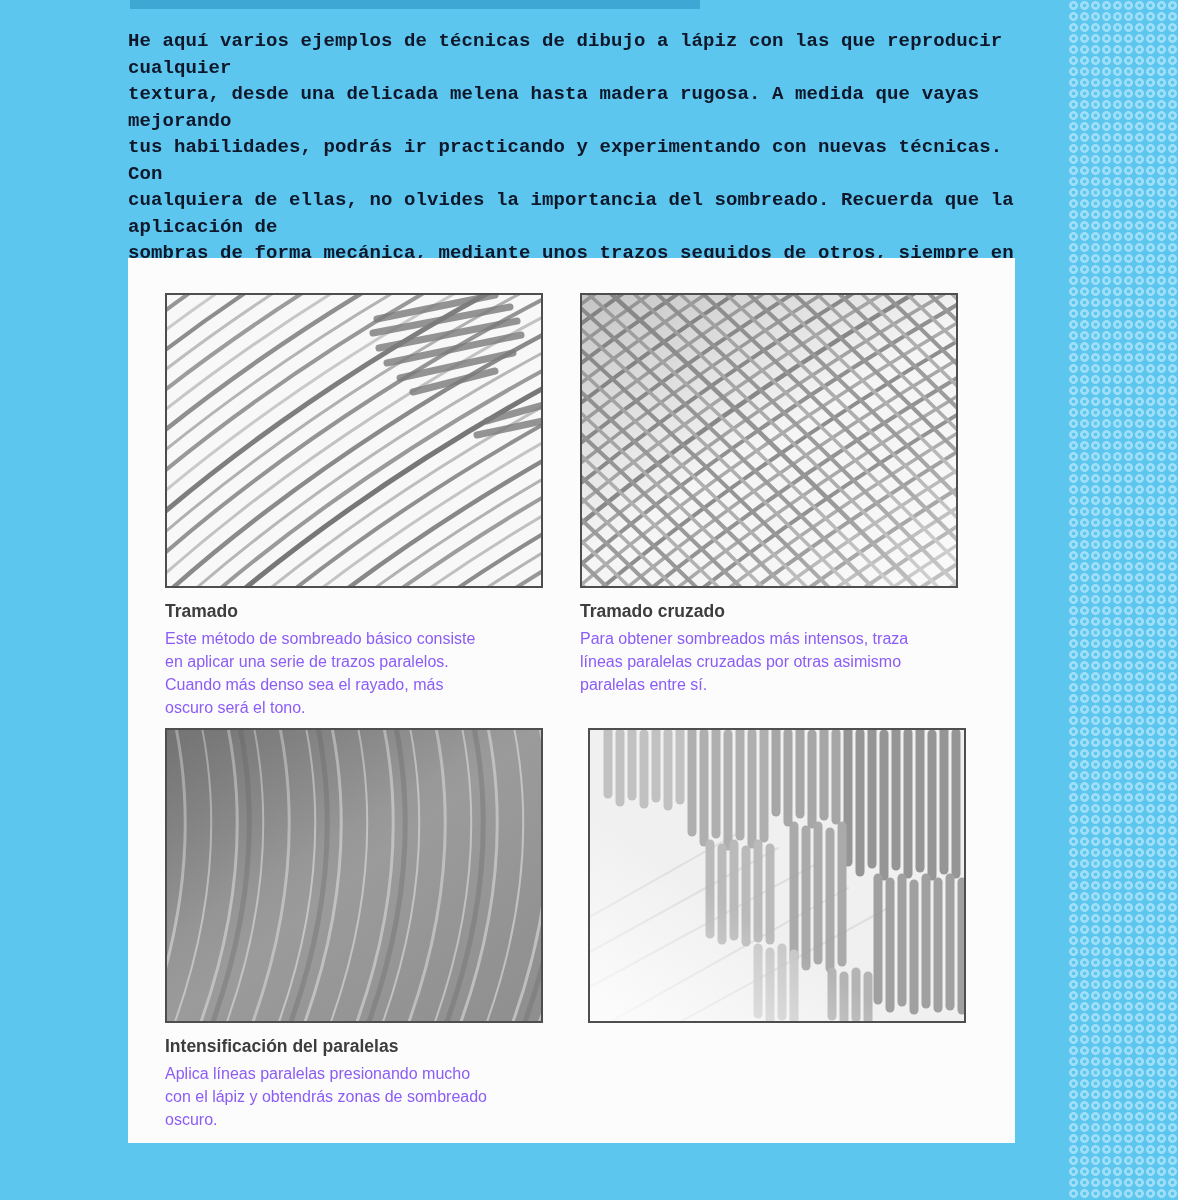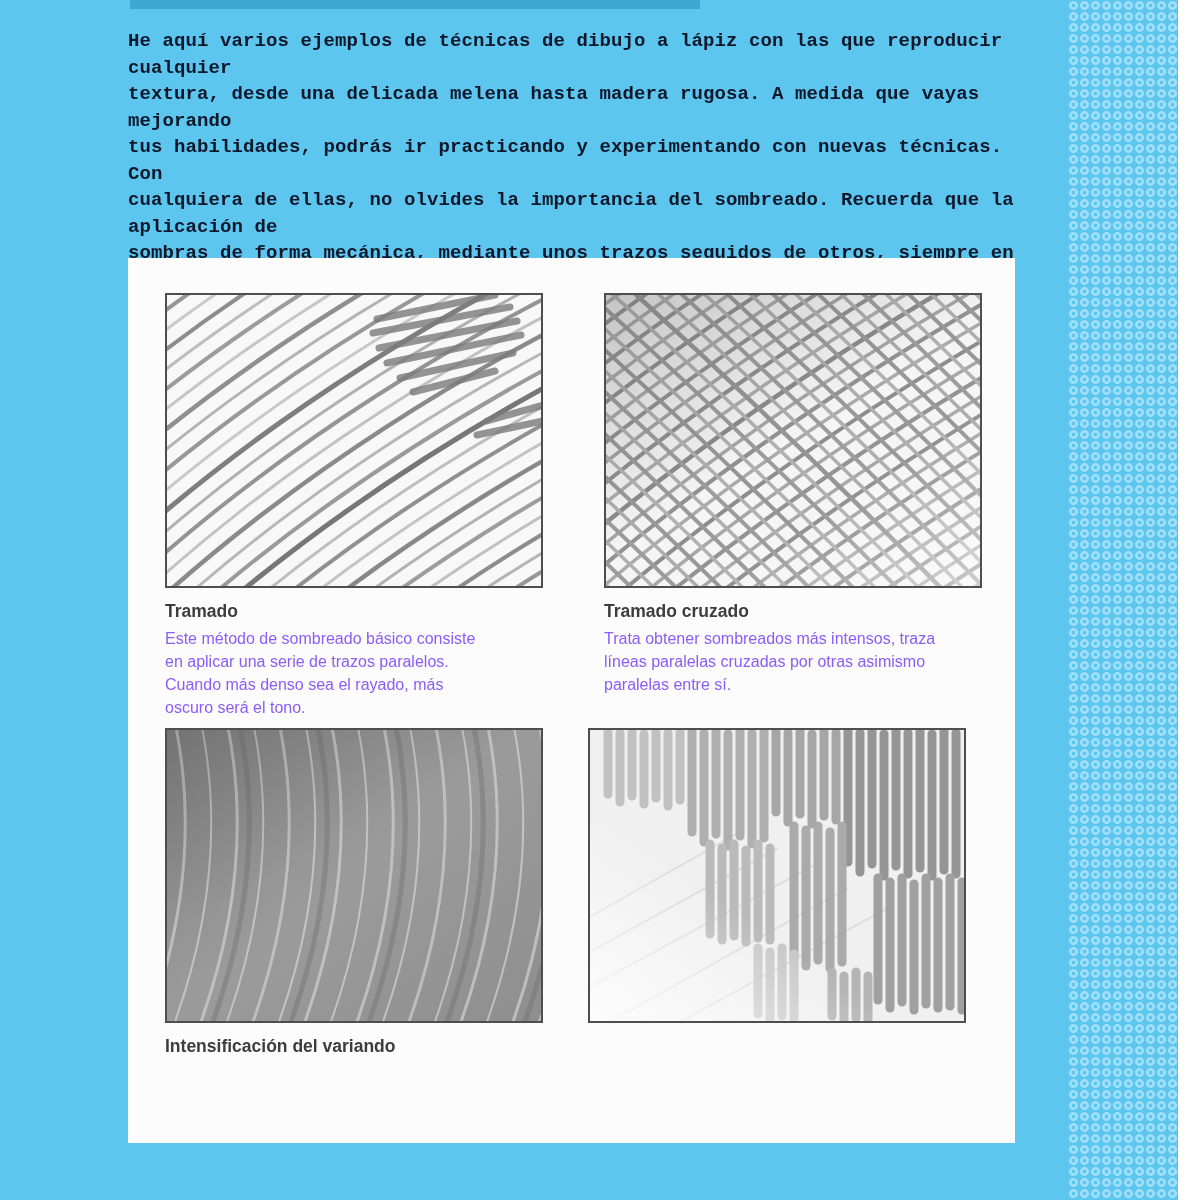--- a/index.html
+++ b/index.html
@@ -16,21 +16,21 @@
   }
   .right-margin{position:absolute;left:1178px;top:0;width:22px;height:1200px;background:#ffffff;}
   .intro{
     position:absolute;left:128px;top:28px;width:890px;
     color:#0f172a;font-size:19px;line-height:26.5px;font-weight:700;
     white-space:pre-line;letter-spacing:0.1px;font-family:Liberation Mono, monospace;
   }
   .panel{position:absolute;left:128px;top:258px;width:887px;height:885px;background:#fcfcfc;}
   .cell{position:absolute;width:378px;}
   .cell-tl{left:37px;top:35px;}
-  .cell-tr{left:476px;top:35px;}
+  .cell-tr{left:452px;top:35px;}
   .cell-bl{left:37px;top:470px;}
   .cell-br{left:460px;top:470px;}
   .frame{width:378px;height:295px;display:block;}
   .caption{margin-top:12px;width:400px;}
   .caption-title{color:#3d3d3d;font-size:17.5px;font-weight:700;line-height:22px;margin:12px 0 5px 0;}
   .caption-body{color:#8b5cf6;font-size:16px;line-height:23px;font-weight:500;white-space:pre-line;margin:0;}
 </style>
 </head>
 <body>
 
@@ -187,21 +187,21 @@
         <use href="#c2b" transform="translate(156,-130)" stroke="#aeaeae" stroke-width="3.5"></use>
         <use href="#c2b" transform="translate(168,-140)" stroke="#9a9a9a" stroke-width="4"></use>
         <use href="#c2b" transform="translate(180,-150)" stroke="#b0b0b0" stroke-width="3.5"></use>
       </g>
       <rect x="0" y="0" width="378" height="295" fill="url(#lg2a)"></rect>
       <rect x="0" y="0" width="378" height="295" fill="url(#lg2b)"></rect>
       <rect x="1" y="1" width="376" height="293" fill="none" stroke="#4e4e4e" stroke-width="2"></rect>
     </svg>
     <div class="caption">
       <p class="caption-title">Tramado cruzado</p>
-      <p class="caption-body">Trata obtener sombreados más intensos, traza
+      <p class="caption-body">Para obtener sombreados más intensos, traza
 líneas paralelas cruzadas por otras asimismo
 paralelas entre sí.</p>
     </div>
   </div>
 
   <div class="cell cell-bl">
     <svg class="frame" viewBox="0 0 378 295">
       <defs>
         <path id="c3" d="M 60 -15 Q 95 140 30 310" fill="none"></path>
         <linearGradient id="g3" x1="0" y1="0" x2="1" y2="1">
@@ -235,21 +235,24 @@
         <use href="#c3" transform="translate(12,0)" stroke="#6f6f6f" stroke-width="5" opacity="0.4"></use>
         <use href="#c3" transform="translate(90,0)" stroke="#6f6f6f" stroke-width="5" opacity="0.4"></use>
         <use href="#c3" transform="translate(168,0)" stroke="#6f6f6f" stroke-width="5" opacity="0.4"></use>
         <use href="#c3" transform="translate(246,0)" stroke="#6f6f6f" stroke-width="5" opacity="0.4"></use>
         <use href="#c3" transform="translate(324,0)" stroke="#6f6f6f" stroke-width="5" opacity="0.4"></use>
       </g>
       <rect x="0" y="0" width="378" height="295" fill="url(#lg3a)"></rect>
       <rect x="1" y="1" width="376" height="293" fill="none" stroke="#4e4e4e" stroke-width="2"></rect>
     </svg>
     <div class="caption">
-      <p class="caption-title">Intensificación del variando</p>
+      <p class="caption-title">Intensificación del paralelas</p>
+      <p class="caption-body">Aplica líneas paralelas presionando mucho
+con el lápiz y obtendrás zonas de sombreado
+oscuro.</p>
     </div>
   </div>
 
   <div class="cell cell-br">
     <svg class="frame" viewBox="0 0 378 295">
       <defs>
         <linearGradient id="lg4" x1="0" y1="1" x2="0.65" y2="0.25">
           <stop offset="0" stop-color="#ffffff" stop-opacity="0.85"></stop>
           <stop offset="0.55" stop-color="#ffffff" stop-opacity="0"></stop>
         </linearGradient>

